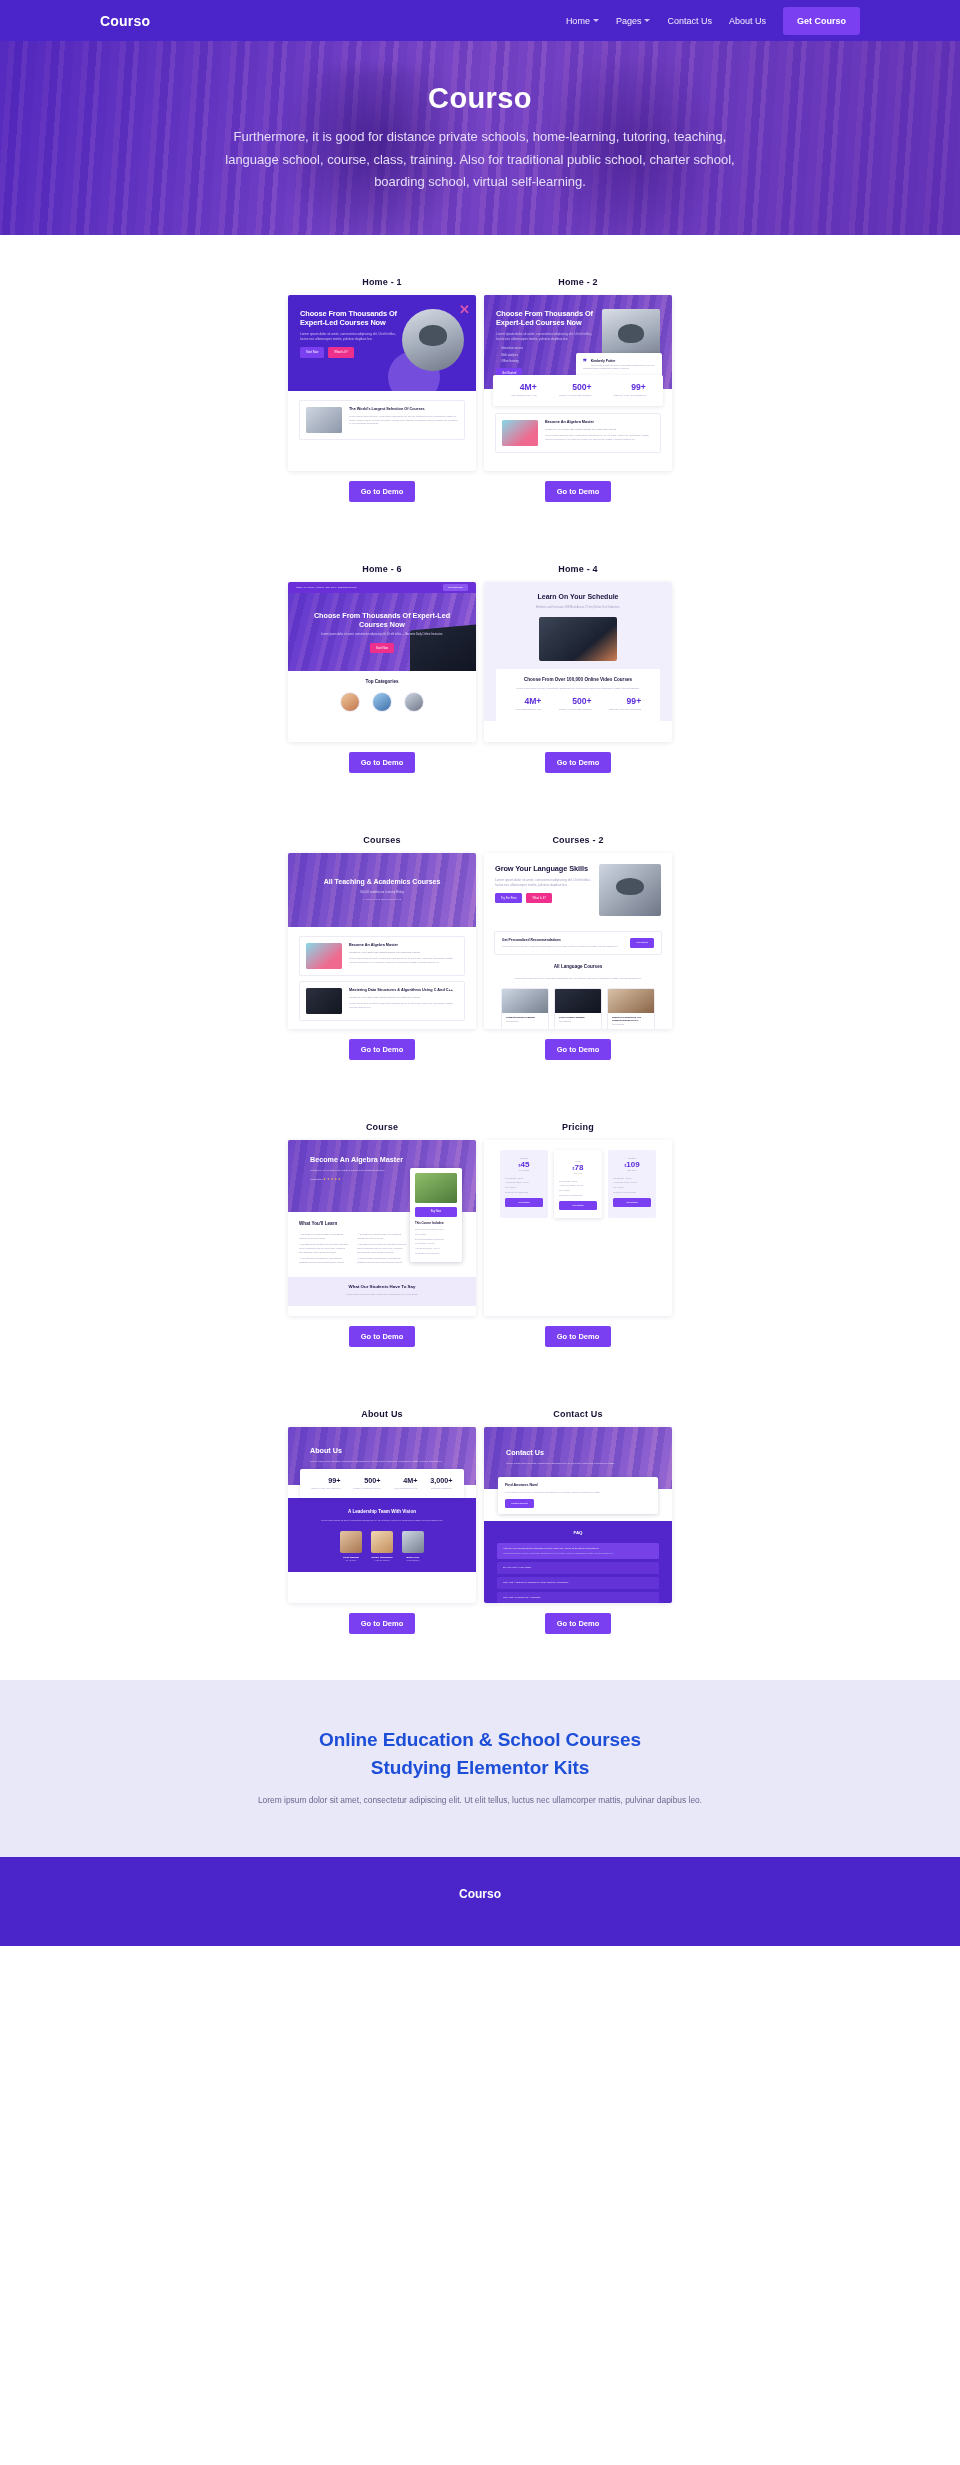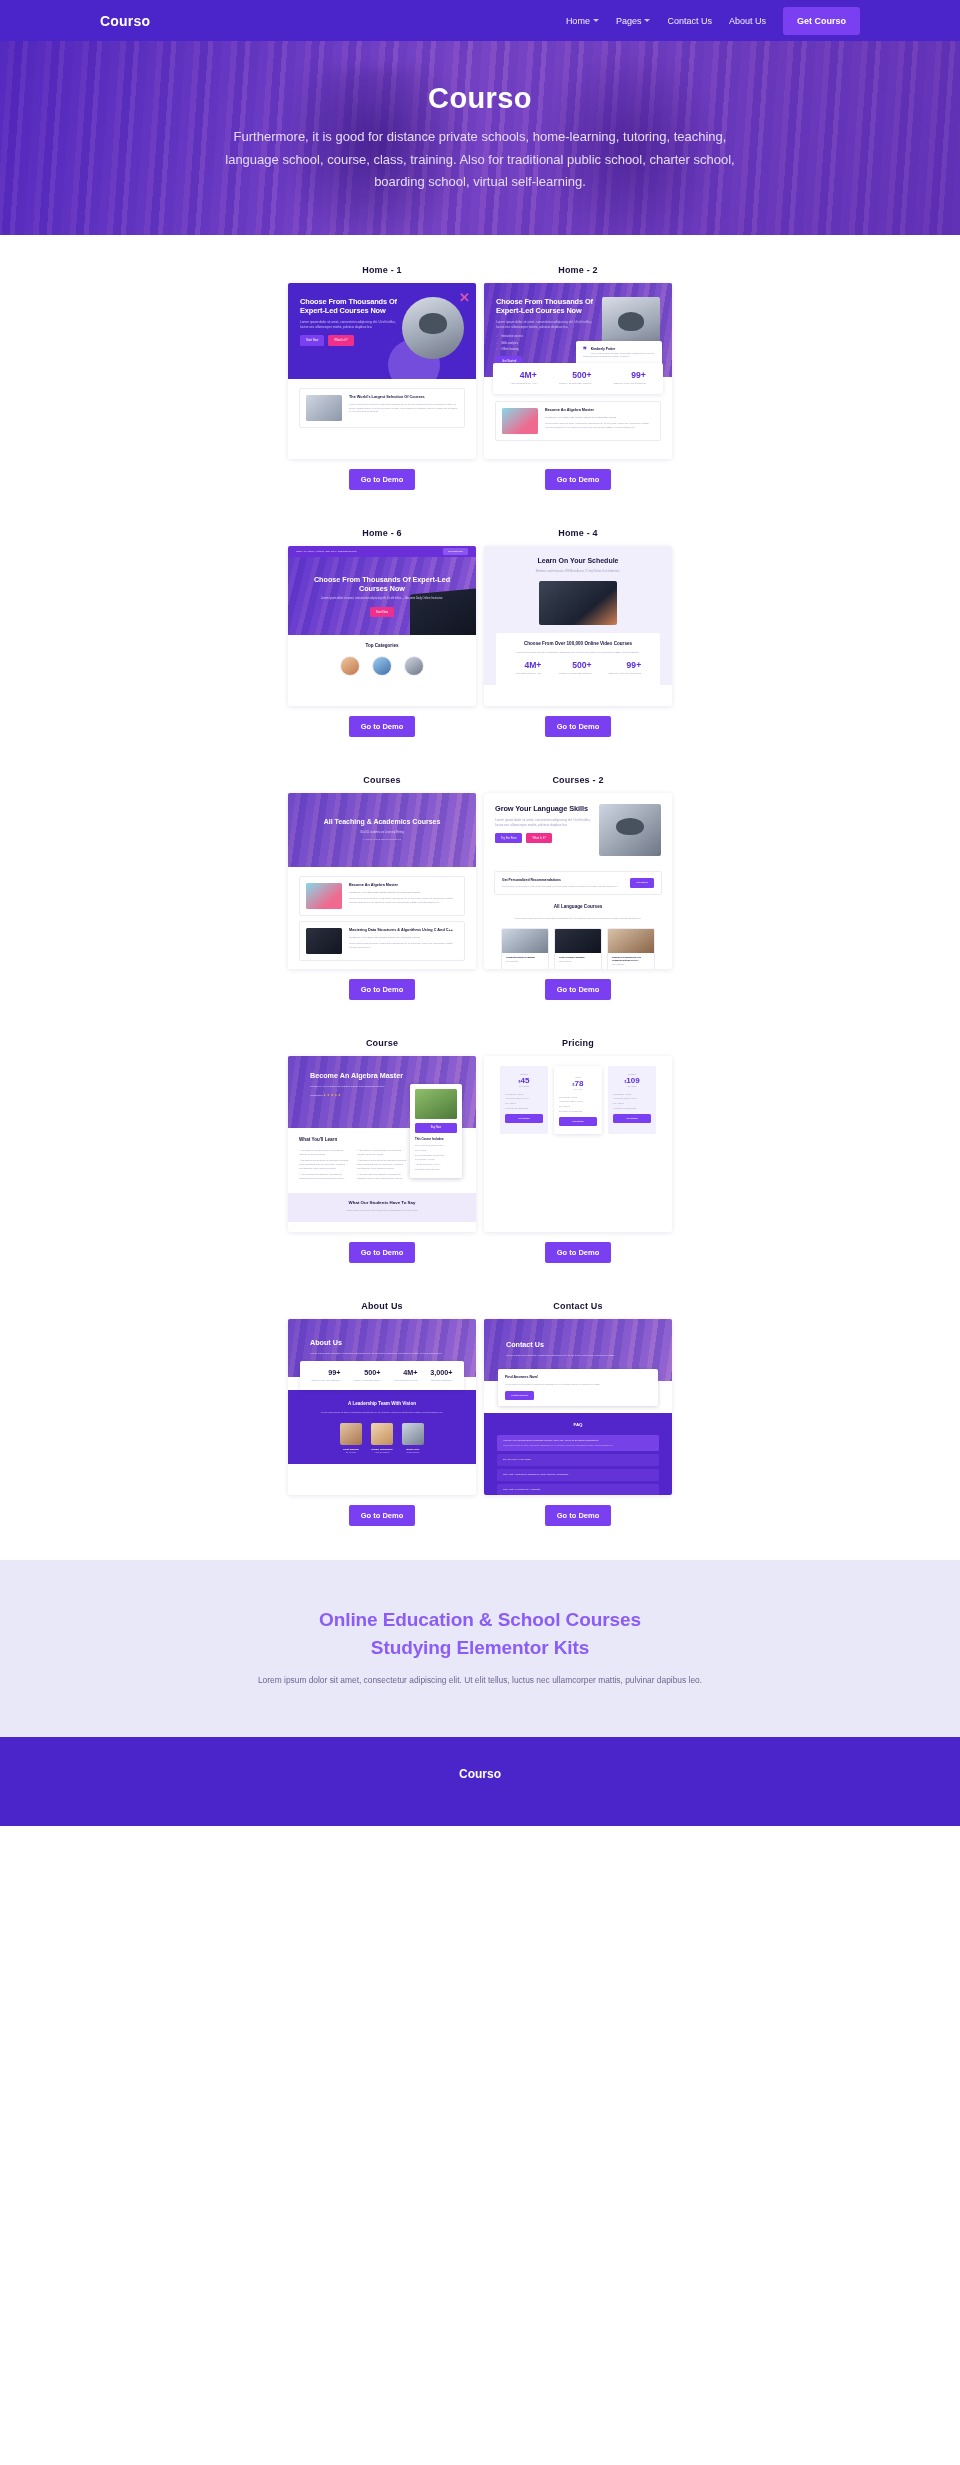--- a/index.html
+++ b/index.html
@@ -119,21 +119,21 @@
     line-height: 1.75;
   }
 
   
   .demos {
     background: #fff;
     padding: 26px 0 30px;
   }
   .demo-row {
     width: 640px;
-    margin: 4px auto;
+    margin: 16px auto;
     display: flex;
     gap: 8px;
     justify-content: center;
   }
   .demo-cell { width: 188px; }
   .demo-label {
     text-align: center;
     font-size: 9px;
     font-weight: bold;
     color: #191036;
@@ -580,21 +580,21 @@
 
   
   .bottom-cta {
     background: #e9e8f8;
     text-align: center;
     padding: 46px 0 48px;
   }
   .bottom-cta h2 {
     font-size: 19px;
     font-weight: bold;
-    color: #8b5cf6;
+    color: #1d4ed8;
     line-height: 1.45;
     letter-spacing: -.1px;
   }
   .bottom-cta p {
     font-size: 8.4px;
     color: #6e6690;
     line-height: 1.9;
     margin-top: 12px;
   }
 

